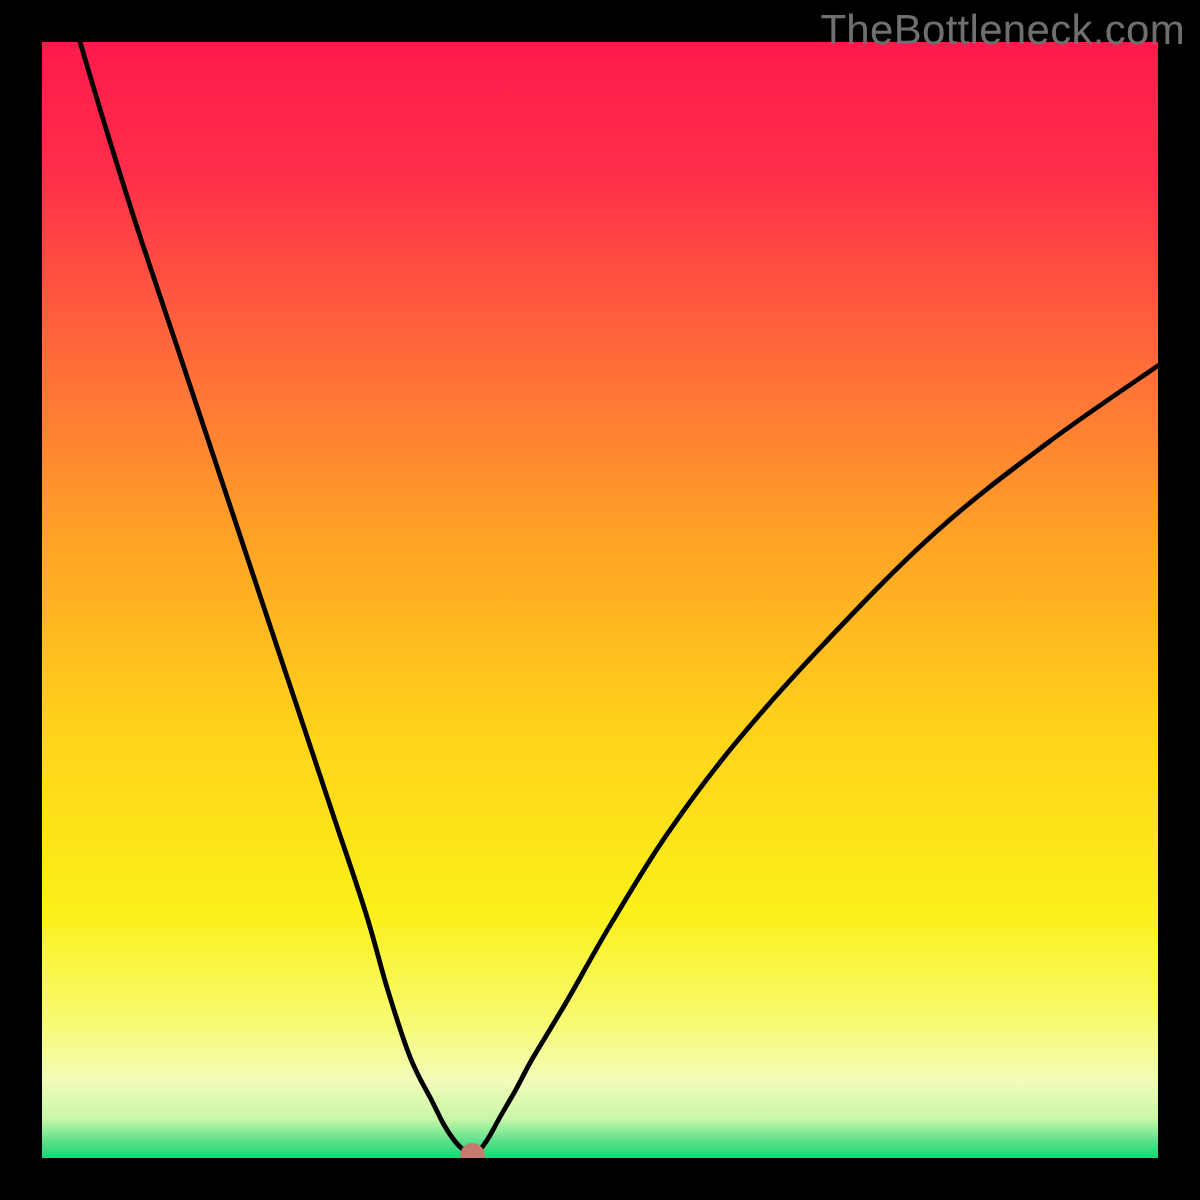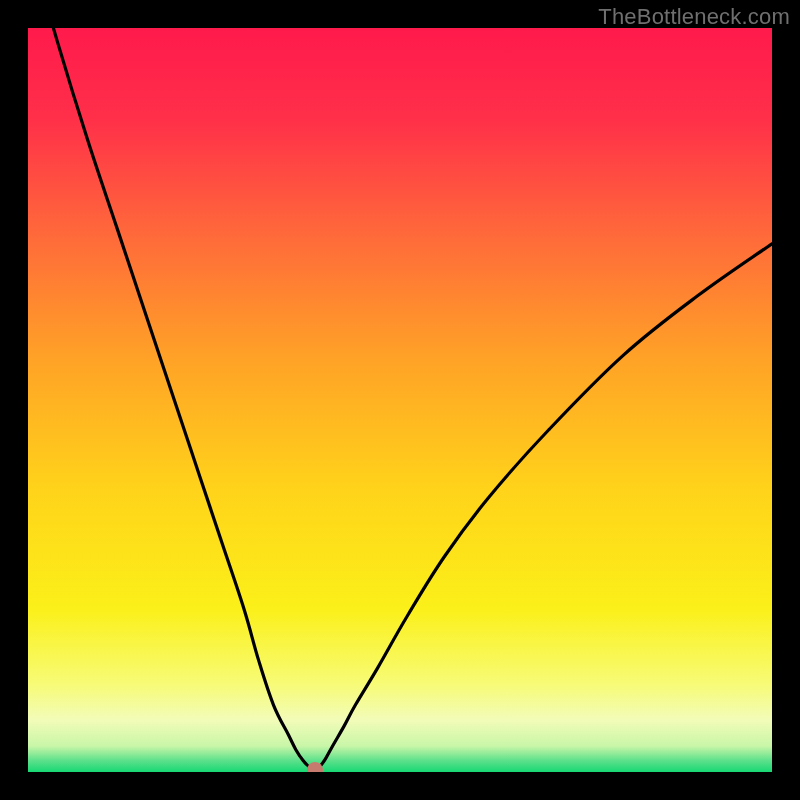--- a/index.html
+++ b/index.html
@@ -31,21 +31,21 @@
   }
   .curve-svg {
     position: absolute;
     inset: 0;
   }
   .watermark {
     position: absolute;
     top: 4px;
     right: 10px;
     color: #6f6f6f;
-    font-size: 22px;
+    font-size: 28px;
     font-weight: 500;
     letter-spacing: 0.2px;
   }
   .marker {
     position: absolute;
     width: 16px;
     height: 16px;
     border-radius: 50%;
     transform: translate(-50%, -50%);
   }

